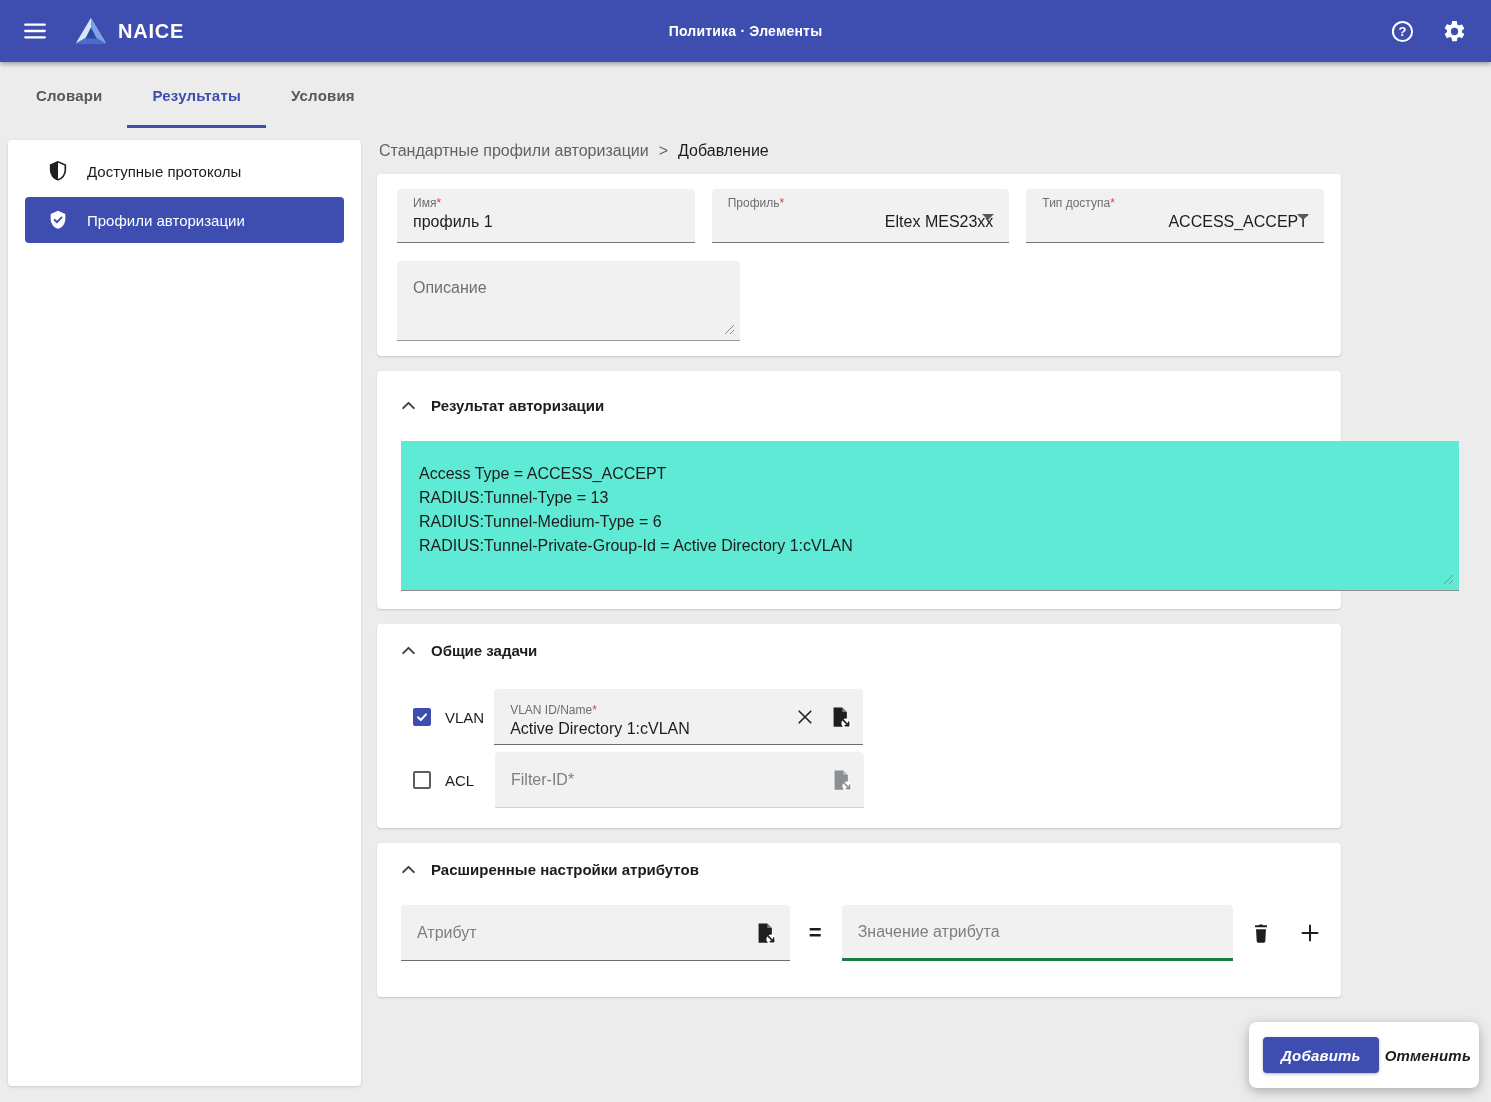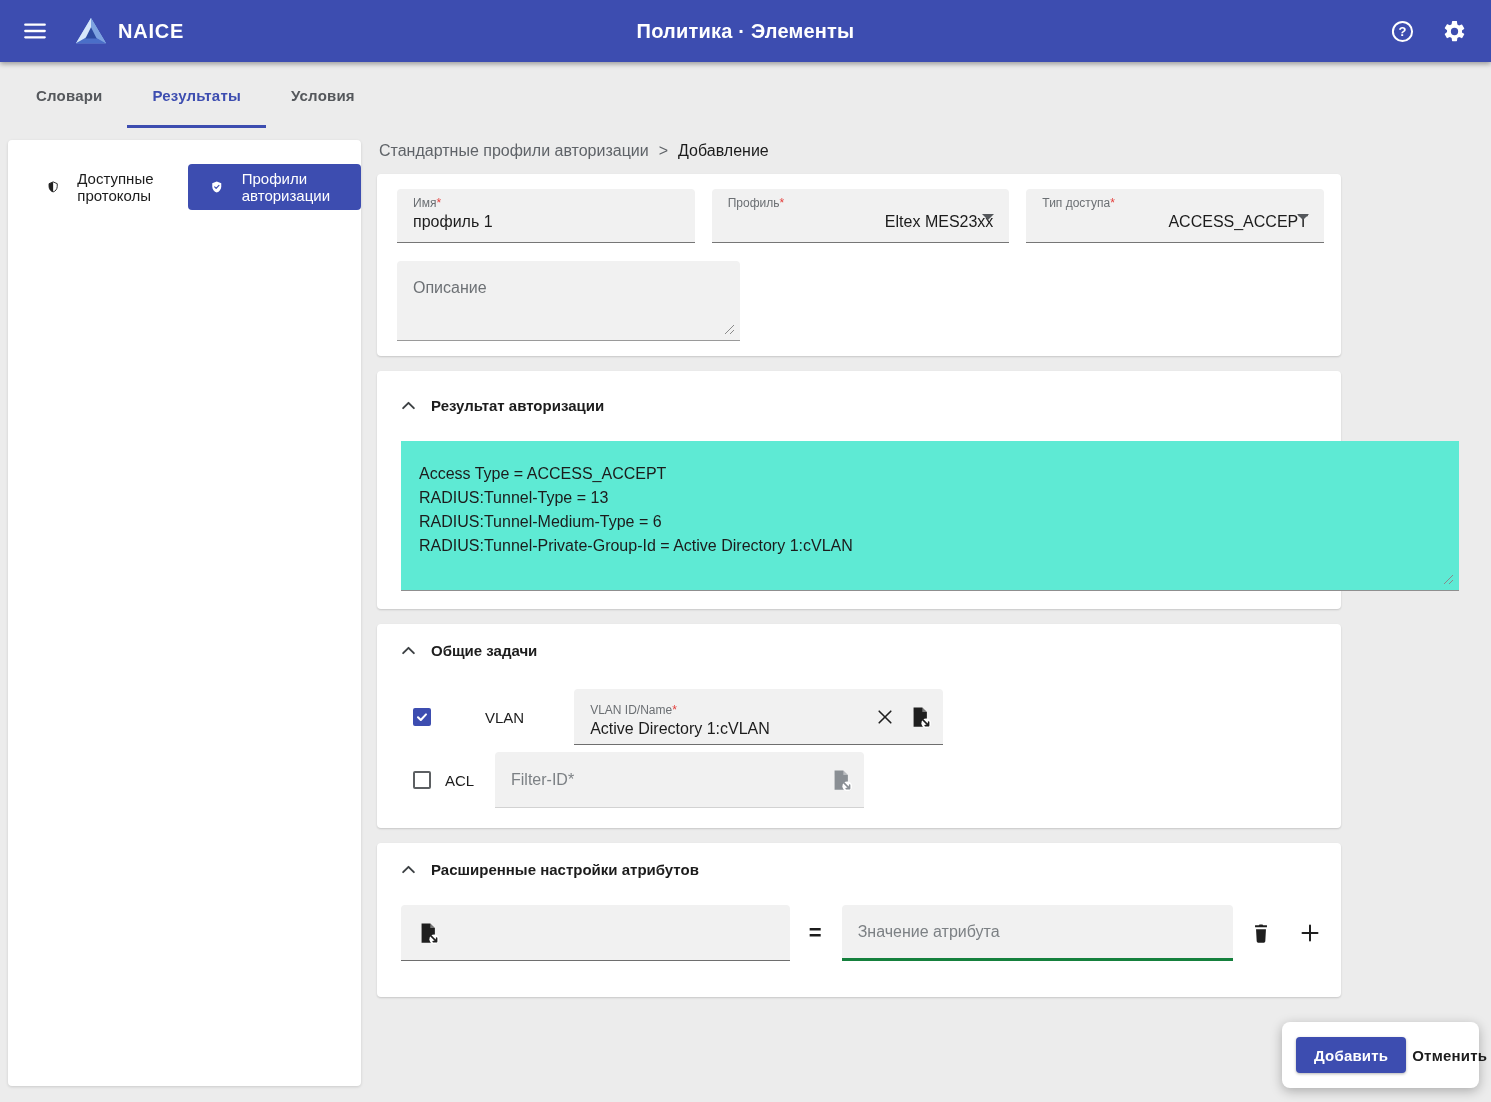--- a/index.html
+++ b/index.html
@@ -24,41 +24,41 @@
     background:var(--primary);color:#fff;
     display:flex;align-items:center;
     box-shadow:0 2px 5px rgba(0,0,0,.35);z-index:20;
   }
   .iconbtn{display:flex;align-items:center;justify-content:center;cursor:pointer;background:none;border:0;padding:0;}
   .hamburger{margin-left:22px;}
   .logo-wrap{display:flex;align-items:center;margin-left:26px;}
   .brand{font-size:20px;font-weight:700;letter-spacing:.8px;margin-left:10px;}
   .appbar-title{
     position:absolute;left:50%;transform:translateX(-50%);
-    font-size:20px;font-weight:700;letter-spacing:.2px;text-align:right;
+    font-size:14px;font-weight:700;letter-spacing:.2px;text-align:right;
   }
   .appbar-right{margin-left:auto;display:flex;align-items:center;gap:27px;margin-right:24px;}
   
   .tabbar{
     position:absolute;top:62px;left:0;right:0;height:66px;
     display:flex;align-items:stretch;padding-left:11px;
   }
   .tab{
     display:flex;align-items:center;justify-content:center;
     padding:0 25px;font-size:15px;font-weight:700;letter-spacing:.2px;
     color:#55585c;cursor:pointer;
   }
   .tab.active{color:var(--primary);box-shadow:inset 0 -3px 0 var(--primary);}
   
   .sidebar{
     position:absolute;left:8px;top:140px;width:353px;height:946px;
     background:#fff;border-radius:4px;box-shadow:0 1px 3px rgba(0,0,0,.14);
     display:flex;flex-direction:column;z-index:5;
   }
-  .side-items{flex:1;padding:24px 17px 0;display:flex;flex-direction:row;gap:3px;}
+  .side-items{flex:1;padding:8px 17px 0;display:flex;flex-direction:column;gap:3px;}
   .side-item{
     height:46px;border-radius:4px;display:flex;align-items:center;
     padding:0 22px;gap:18px;font-size:15px;color:var(--ink);cursor:pointer;
   }
   .side-item.selected{background:var(--primary);color:#fff;}
   .collapse-row{
     height:45px;border-top:1px solid #e1e1e1;display:flex;align-items:center;
     gap:20px;padding-left:40px;font-size:15px;color:#2b2b2b;cursor:pointer;
   }
   
@@ -102,21 +102,21 @@
   .section-title{font-size:15px;font-weight:700;color:var(--ink);}
   .card2{padding:26px 20px 18px 24px;}
   .result-wrap{position:relative;margin-top:27px;width:1058px;height:150px;}
   .result-ta{
     width:100%;height:100%;background:#5eead4;border:0;border-bottom:1px solid #8f8f8f;
     resize:none;outline:0;font:inherit;font-size:16px;line-height:24px;color:var(--ink);
     padding:21px 18px 0;
   }
   .card3{padding:18px 20px 20px 24px;}
   .task-row{display:flex;align-items:center;margin-left:12px;}
-  .task-row.first{margin-top:30px;gap:40px;}
+  .task-row.first{margin-top:30px;}
   .task-row.second{margin-top:7px;}
   .checkbox{
     width:18px;height:18px;border:2px solid #5c5f62;border-radius:2px;
     position:relative;cursor:pointer;flex:none;background:#fff;
   }
   .checkbox svg{display:none;position:absolute;left:0;top:0;}
   .checkbox.checked{background:var(--primary);border-color:var(--primary);}
   .checkbox.checked svg{display:block;}
   .task-label{margin-left:14px;margin-right:10px;font-size:15px;color:var(--ink);min-width:38px;}
   .task-field{
@@ -134,23 +134,23 @@
   .attr-row{display:flex;align-items:center;margin-top:27px;}
   .attr-field{position:relative;width:451px;height:56px;background:var(--field-bg);
     border-radius:4px 4px 0 0;border-bottom:1px solid #6e6e6e;display:flex;align-items:center;padding:0 14px 0 16px;}
   .val-field{position:relative;width:454px;height:56px;background:var(--field-bg);
     border-radius:4px 4px 0 0;border-bottom:3px solid #15803d;display:flex;align-items:center;padding:0 14px 0 16px;}
   .eq-sign{font-size:22px;font-weight:700;color:var(--ink);margin:0 20px 0 19px;}
   .row-iconbtn{margin-left:17px;}
   .row-iconbtn.plus{margin-left:27px;}
   
   .actions-card{
-    position:absolute;right:12px;top:1022px;width:197px;height:66px;
+    position:absolute;right:12px;top:1022px;width:230px;height:66px;
     background:#fff;border-radius:8px;box-shadow:0 3px 12px rgba(0,0,0,.28);
-    display:flex;align-items:center;padding:0 12px 0 14px;z-index:15;
+    display:flex;align-items:center;padding:0 12px 0 14px;z-index:15;font-style:italic;
   }
   .btn-primary{
     height:36px;padding:0 18px;background:var(--primary);color:#fff;
     border:0;border-radius:4px;font:inherit;font-size:15px;font-weight:700;
     letter-spacing:.2px;cursor:pointer;box-shadow:0 1px 3px rgba(0,0,0,.3);
   }
   .btn-text{
     margin-left:auto;margin-right:8px;background:none;border:0;font:inherit;
     font-size:15px;font-weight:700;color:var(--ink);cursor:pointer;letter-spacing:.2px;
   }
@@ -330,20 +330,21 @@
   <section class="card card4">
     <div class="section-head">
       <svg width="15" height="15" viewBox="0 0 14 14">
         <path d="M2 9.5 7 4.5l5 5" stroke="#3c4043" stroke-width="1.8" fill="none" stroke-linecap="round" stroke-linejoin="round"></path>
       </svg>
       <span class="section-title">Расширенные настройки атрибутов</span>
     </div>
 
     <div class="attr-row">
       <div class="attr-field">
+        <input class="naked-input" style="margin-top: 0px;" placeholder="Атрибут">
         <span class="ficon icon-dark">
           <svg width="22" height="22" viewBox="0 0 24 24">
             <path d="M5 1.5h9.5l5 5V22.5H5Z" fill="currentColor"></path>
             <path d="M14.5 1.5v5h5Z" fill="#fff" opacity=".4"></path>
             <circle cx="18.8" cy="18.8" r="5.3" fill="#fff"></circle>
             <path d="M14.9 14.9 21.4 21.4M21.4 21.4v-3.8M21.4 21.4h-3.8" stroke="currentColor" stroke-width="1.7" fill="none" stroke-linecap="round"></path>
           </svg>
         </span>
       </div>
       <span class="eq-sign">=</span>

